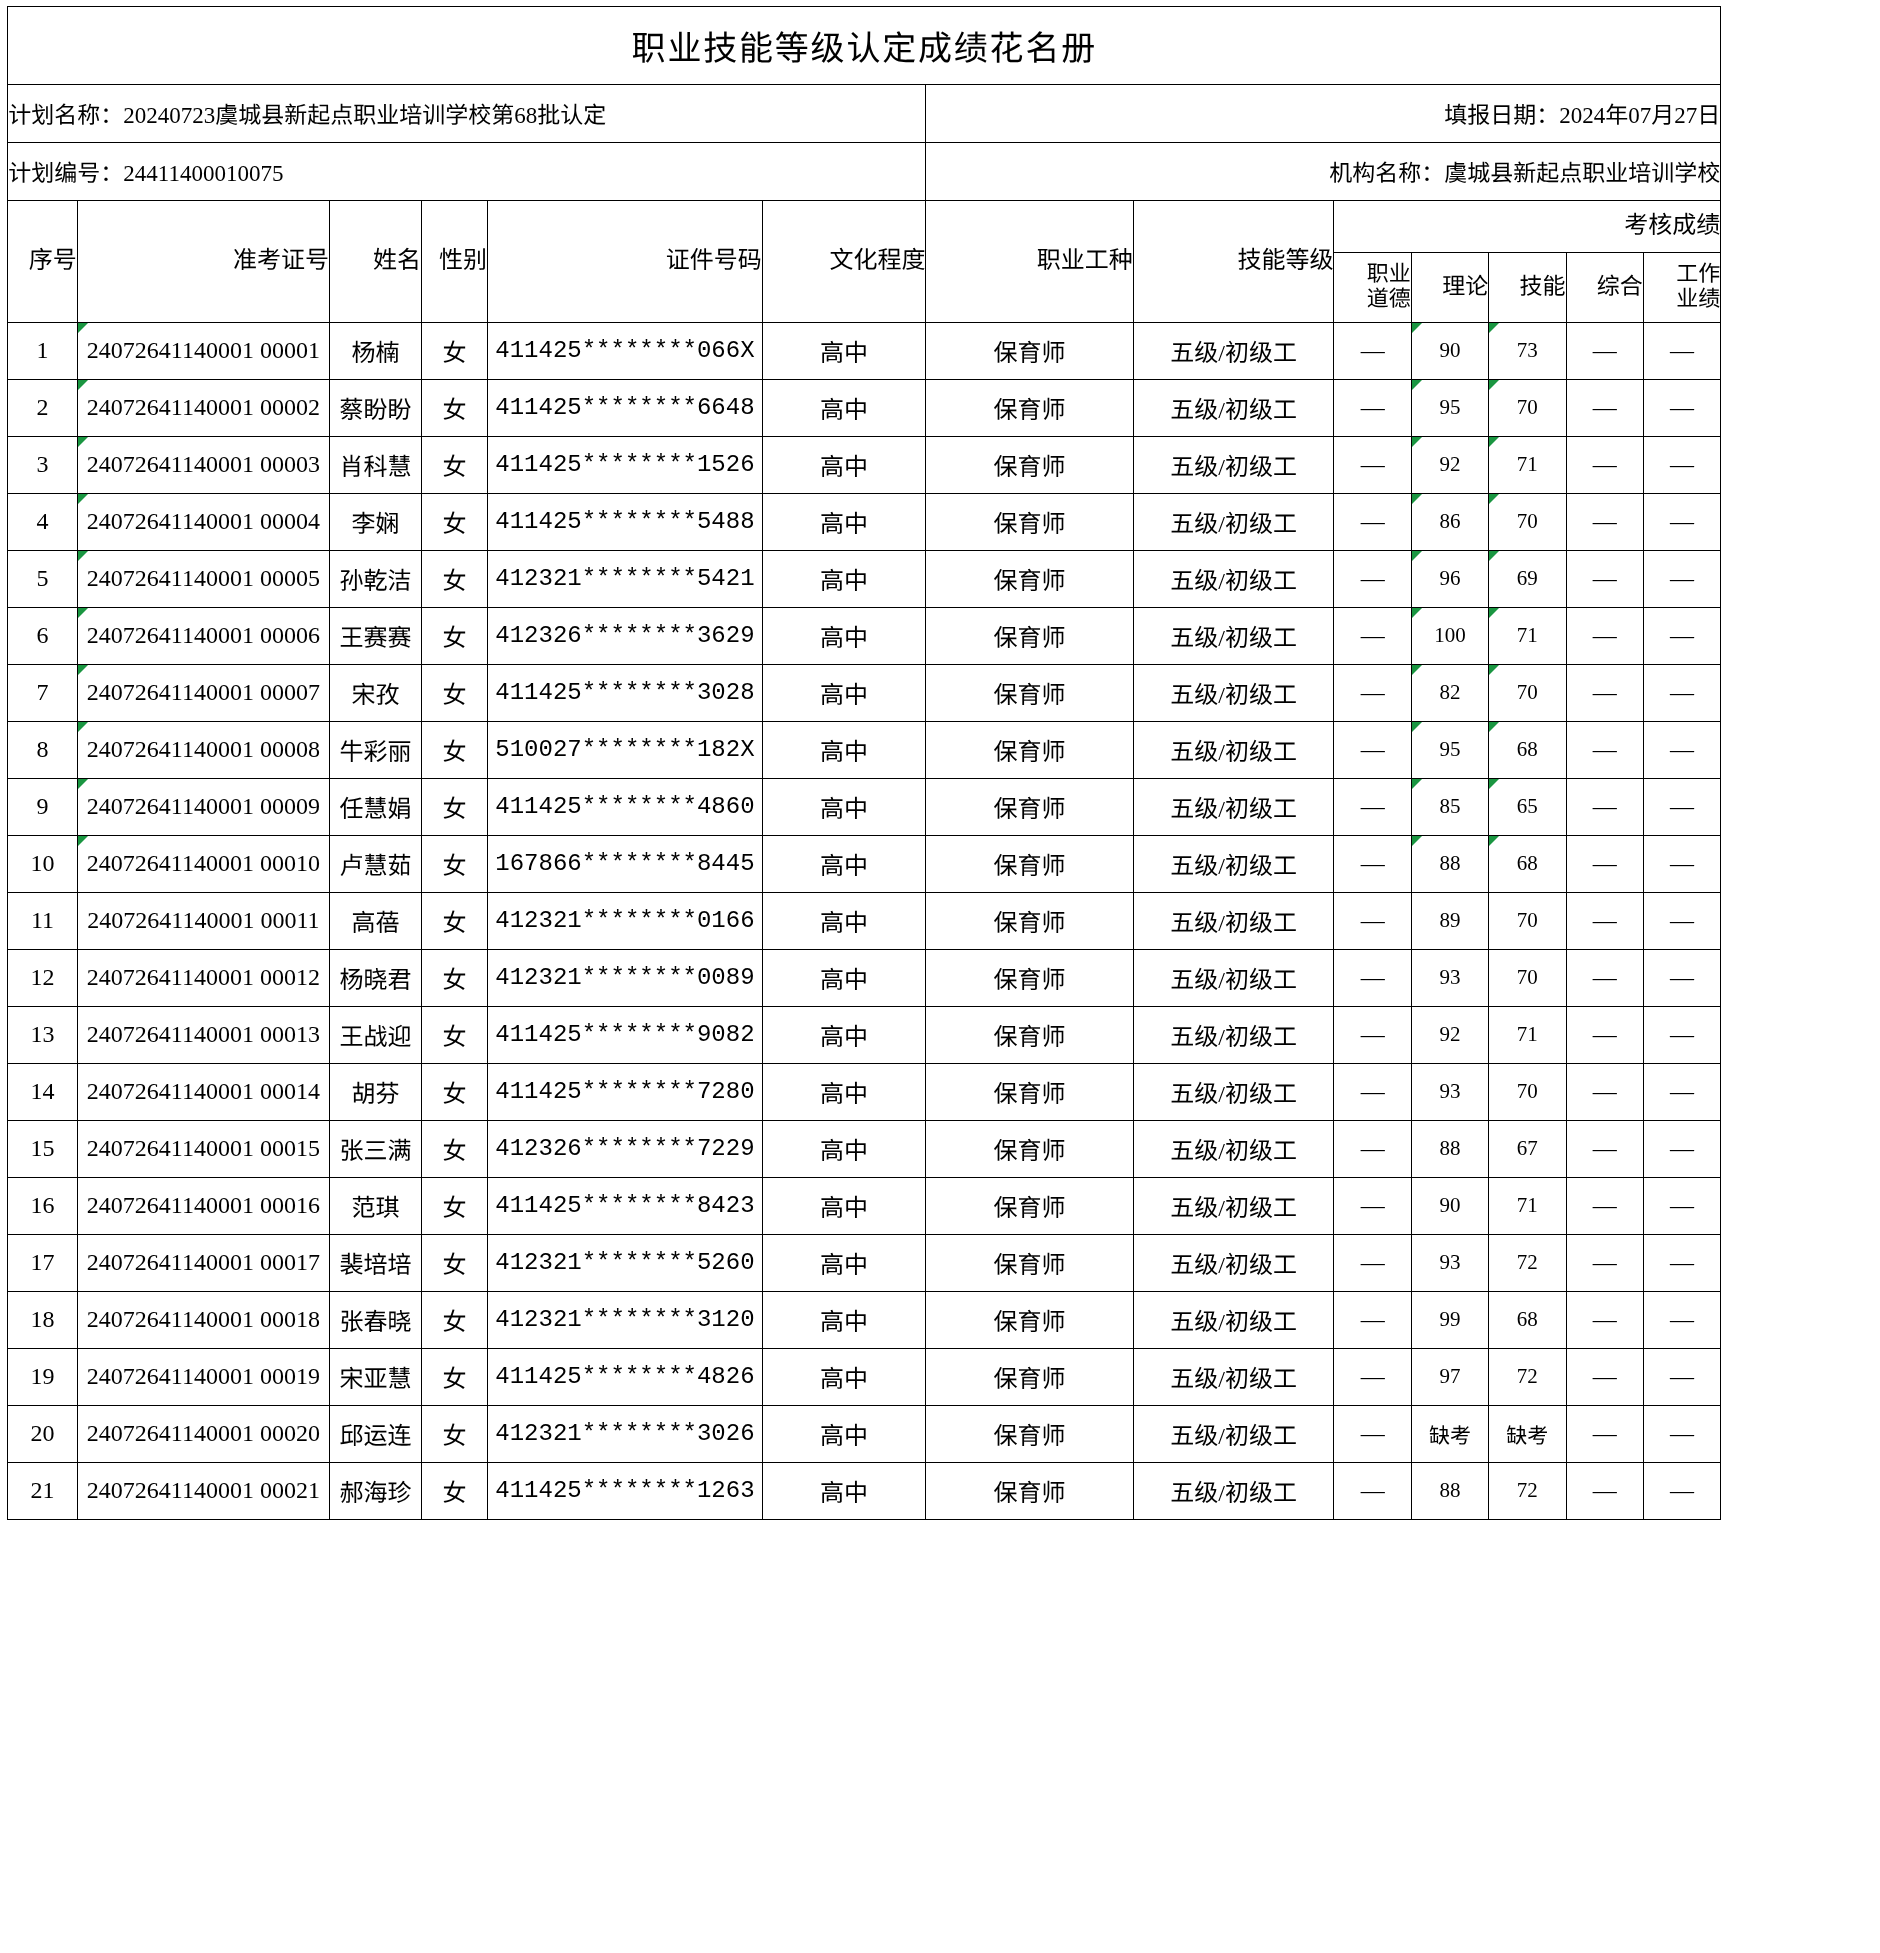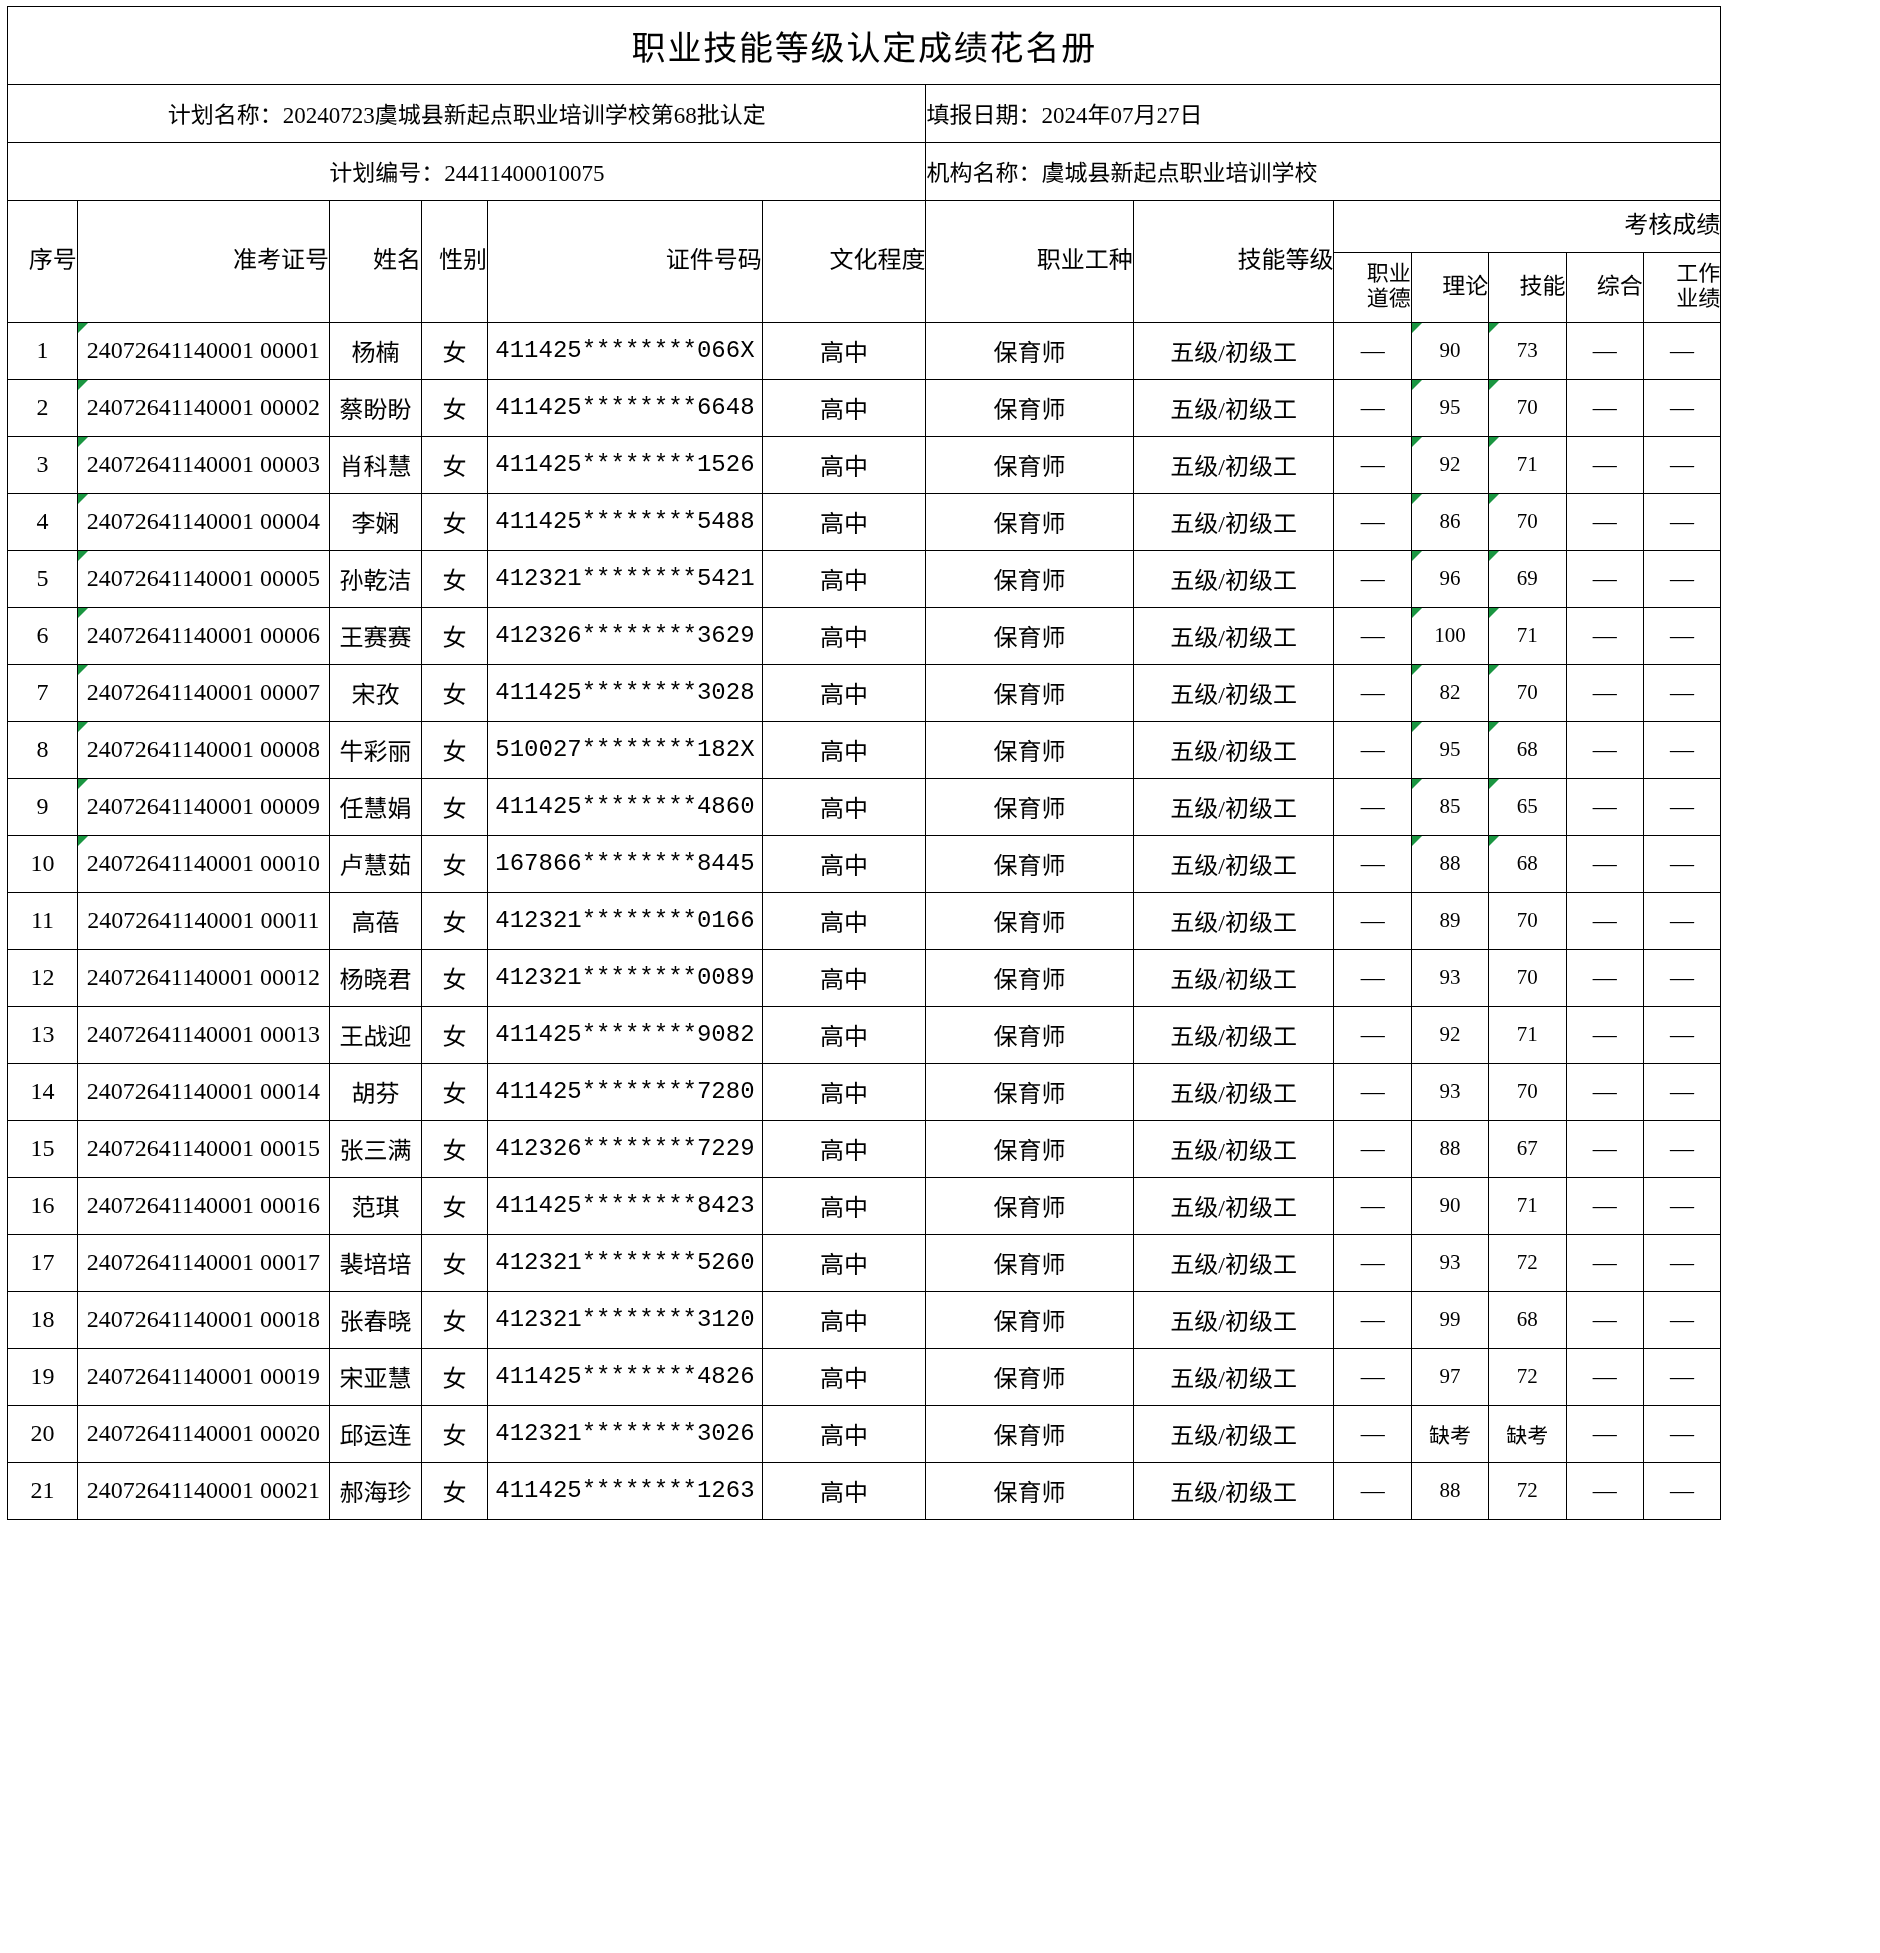--- a/index.html
+++ b/index.html
@@ -45,22 +45,22 @@
     border-bottom-width: 1.8px;
   }
   
   .info-cell {
     height: 57px;
     font-size: 23px;
     padding-left: 12.8px;
     padding-right: 12.8px;
     white-space: nowrap;
   }
-  .info-cell.left  { text-align: center; margin-left: 28px; }
-  .info-cell.right { }
+  .info-cell.left  { text-align: left; margin-left: 28px; }
+  .info-cell.right { text-align: right; }
 
   
   .hdr {
     text-align: right;
     font-size: 24px;
     line-height: 1.16;
   }
   .hdr-tall { height: 121px; }
   .hdr-group { height: 51px; }
   .hdr-sub   { height: 69px; font-size: 23px; }

